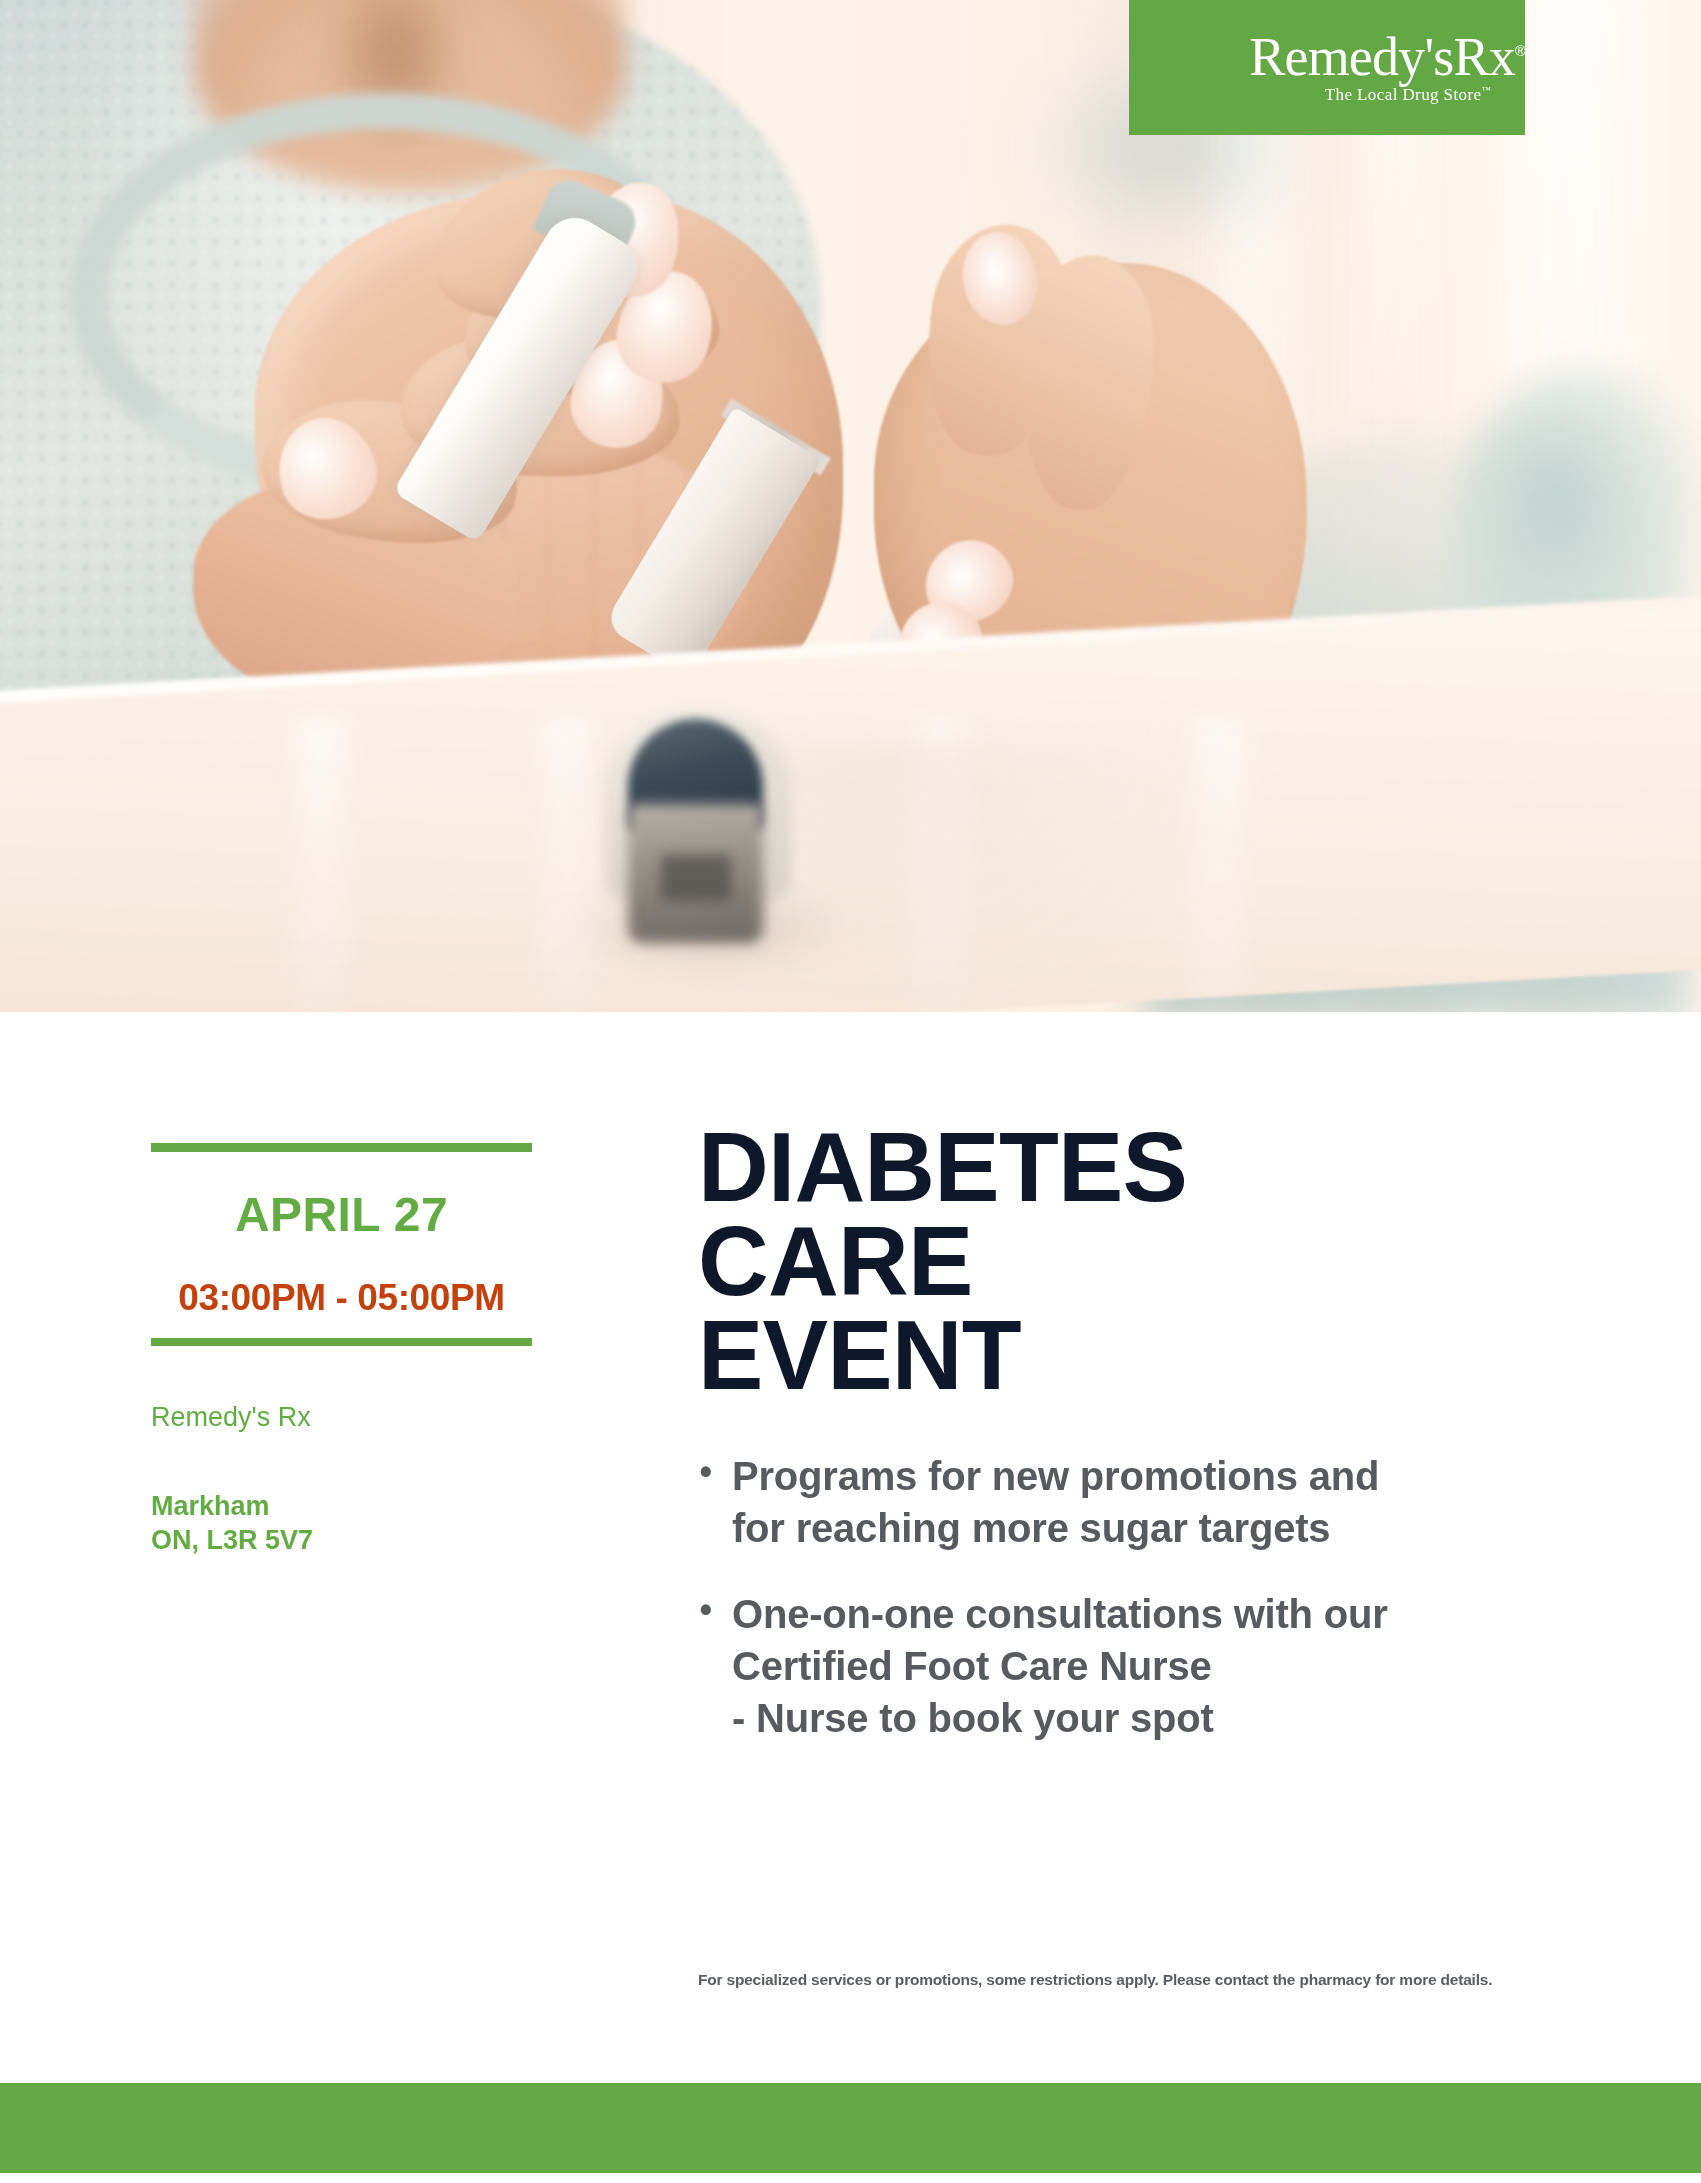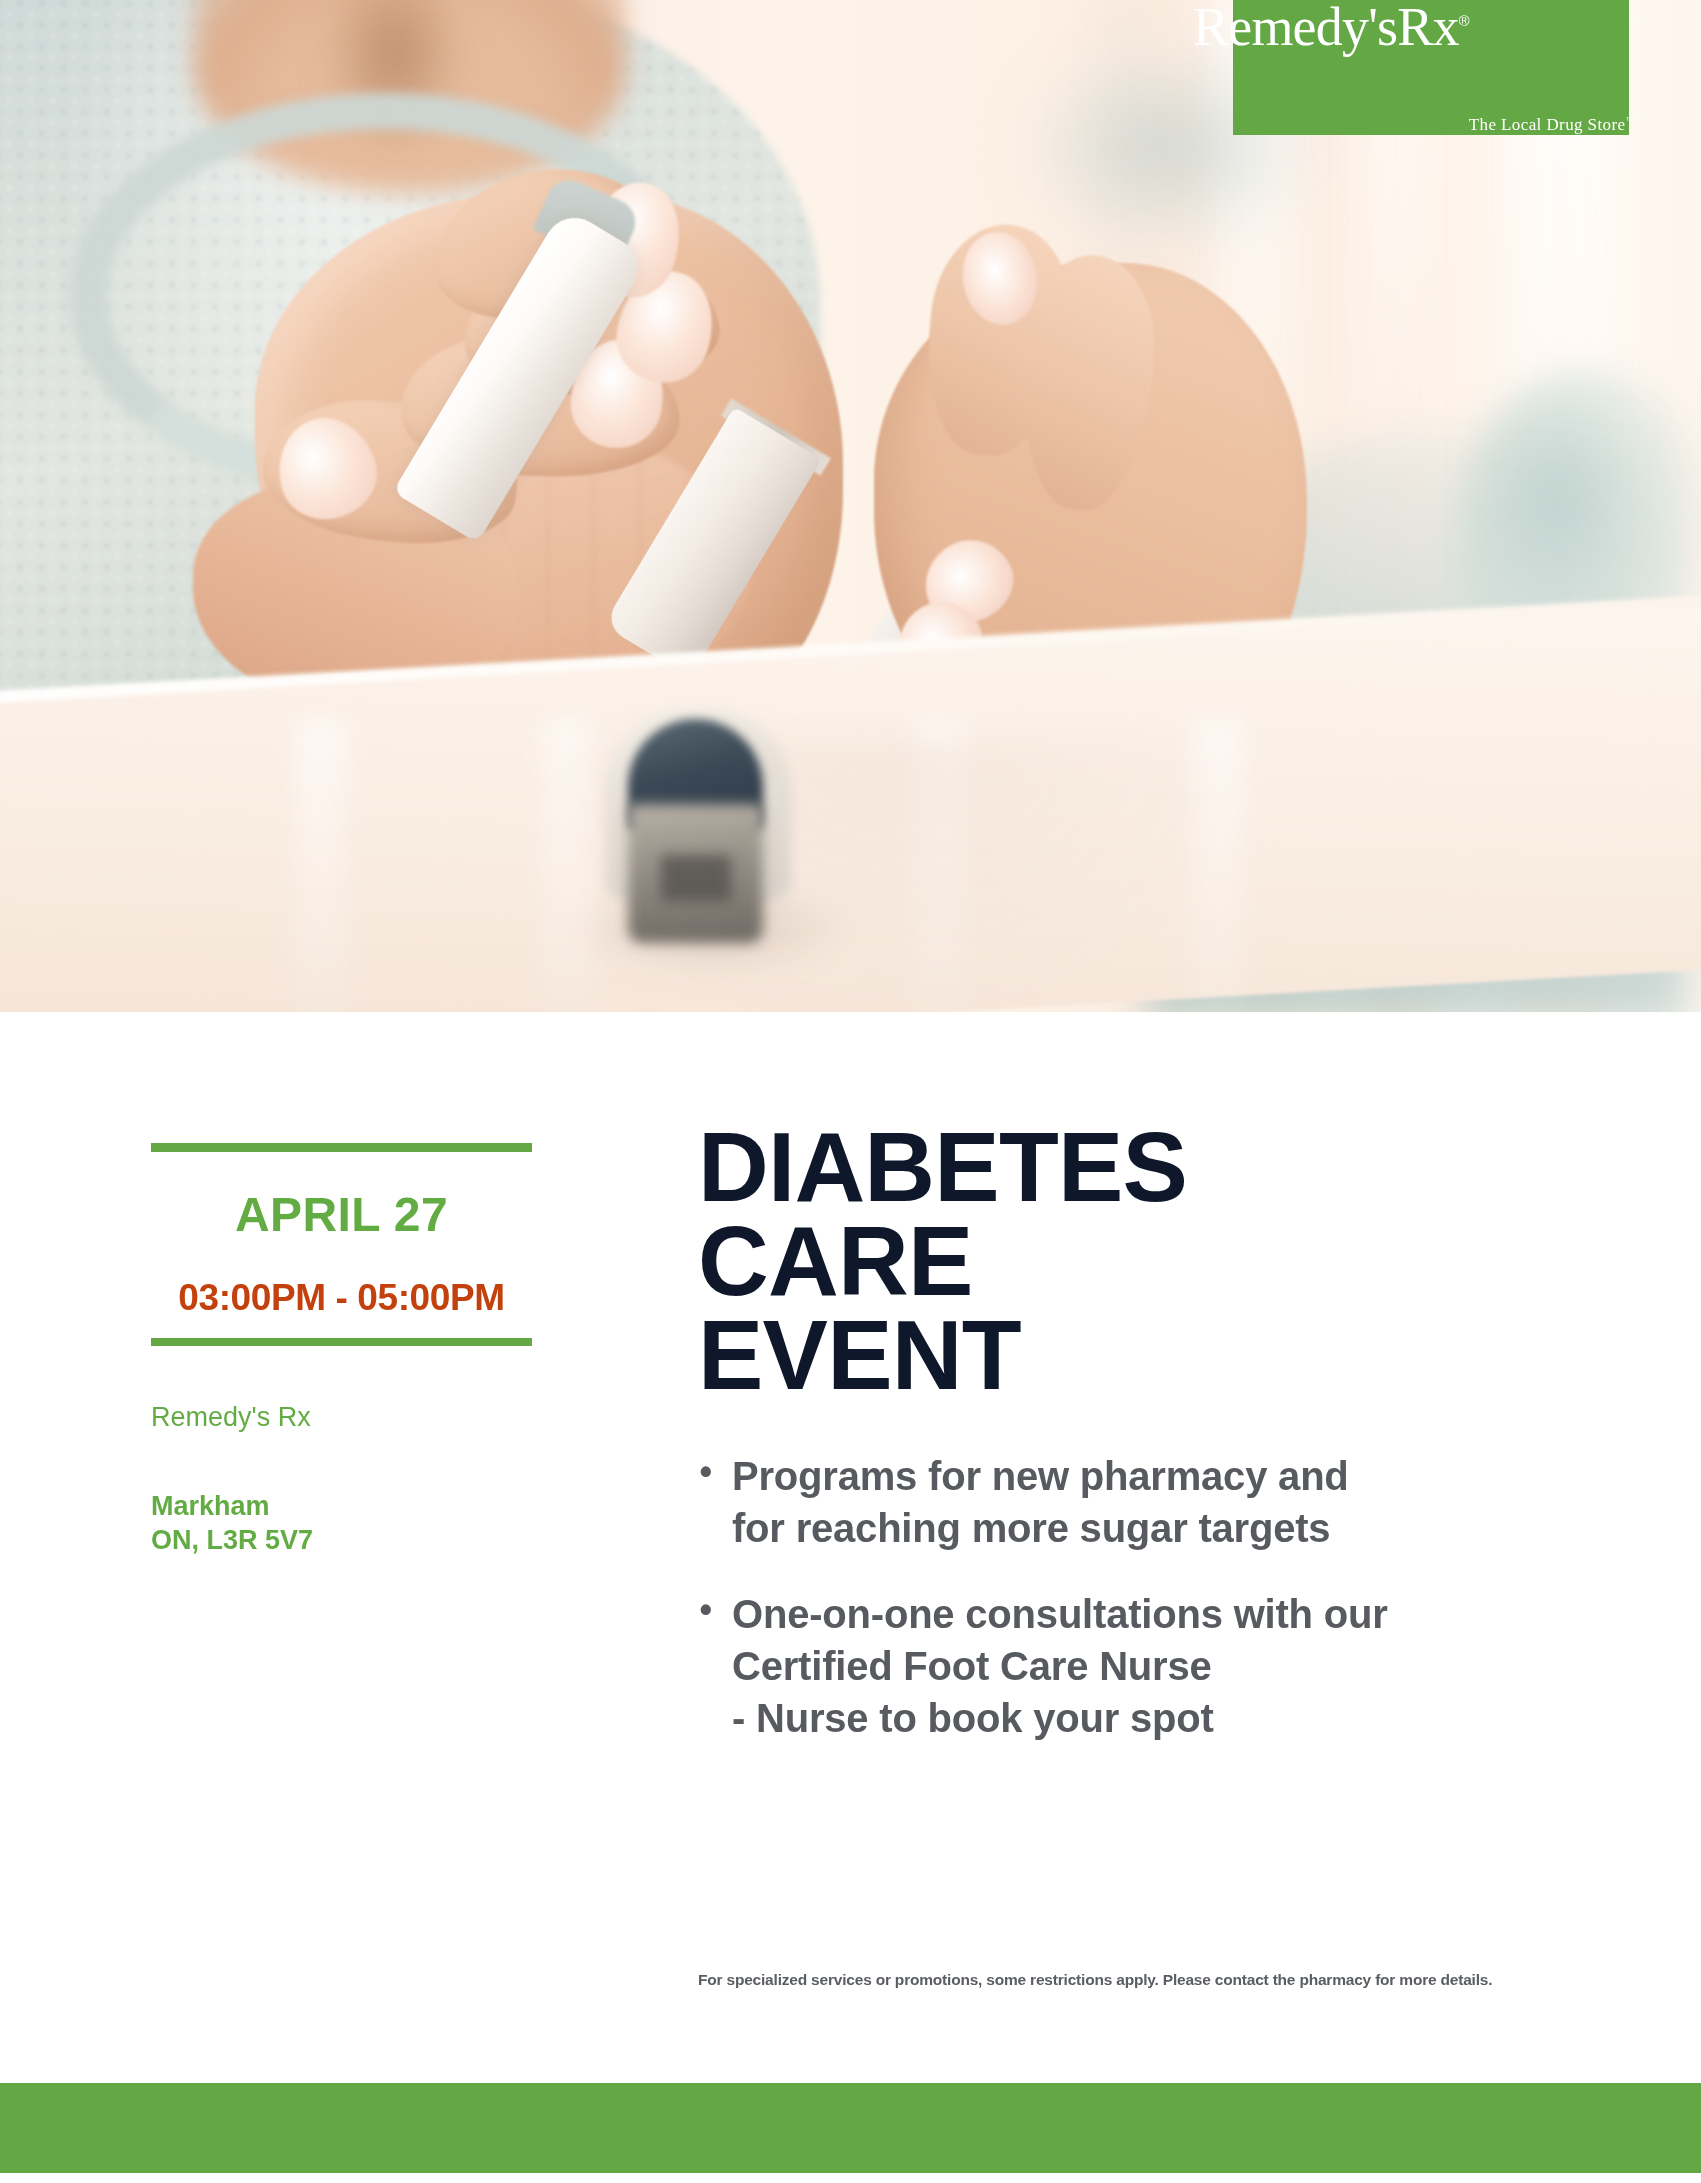--- a/index.html
+++ b/index.html
@@ -345,27 +345,27 @@
   .table-streak {
     position: absolute;
     width: 54px; height: 340px;
     background: linear-gradient(180deg, rgba(255,255,255,0.55), rgba(255,255,255,0));
     filter: blur(12.4px);
   }
 
   
   .logo-band {
     position: absolute;
-    left: 1233px; top: 0;
+    left: 1129px; top: 0;
     width: 396px; height: 135px;
     background: #63A845;
     display: flex;
-    flex-direction: row;
+    flex-direction: column;
     justify-content: center;
-    align-items: flex-start;
+    align-items: flex-end;
   }
   .logo-word {
     color: #ffffff;
     font-family: "Liberation Serif", serif;
     font-size: 54px;
     letter-spacing: -0.8px;
     line-height: 1;
     position: relative;
     white-space: nowrap;
   }
@@ -594,21 +594,21 @@
 
     <div class="main-col">
       <h1 class="headline">
         <span>DIABETES</span>
         <span>CARE</span>
         <span>EVENT</span>
       </h1>
 
       <ul class="bullets">
         <li>
-          <span>Programs for new pharmacy and</span>
+          <span>Programs for new promotions and</span>
           <span>for reaching more sugar targets</span>
         </li>
         <li>
           <span>One-on-one consultations with our</span>
           <span>Certified Foot Care Nurse</span>
           <span>- Nurse to book your spot</span>
         </li>
       </ul>
     </div>
 

